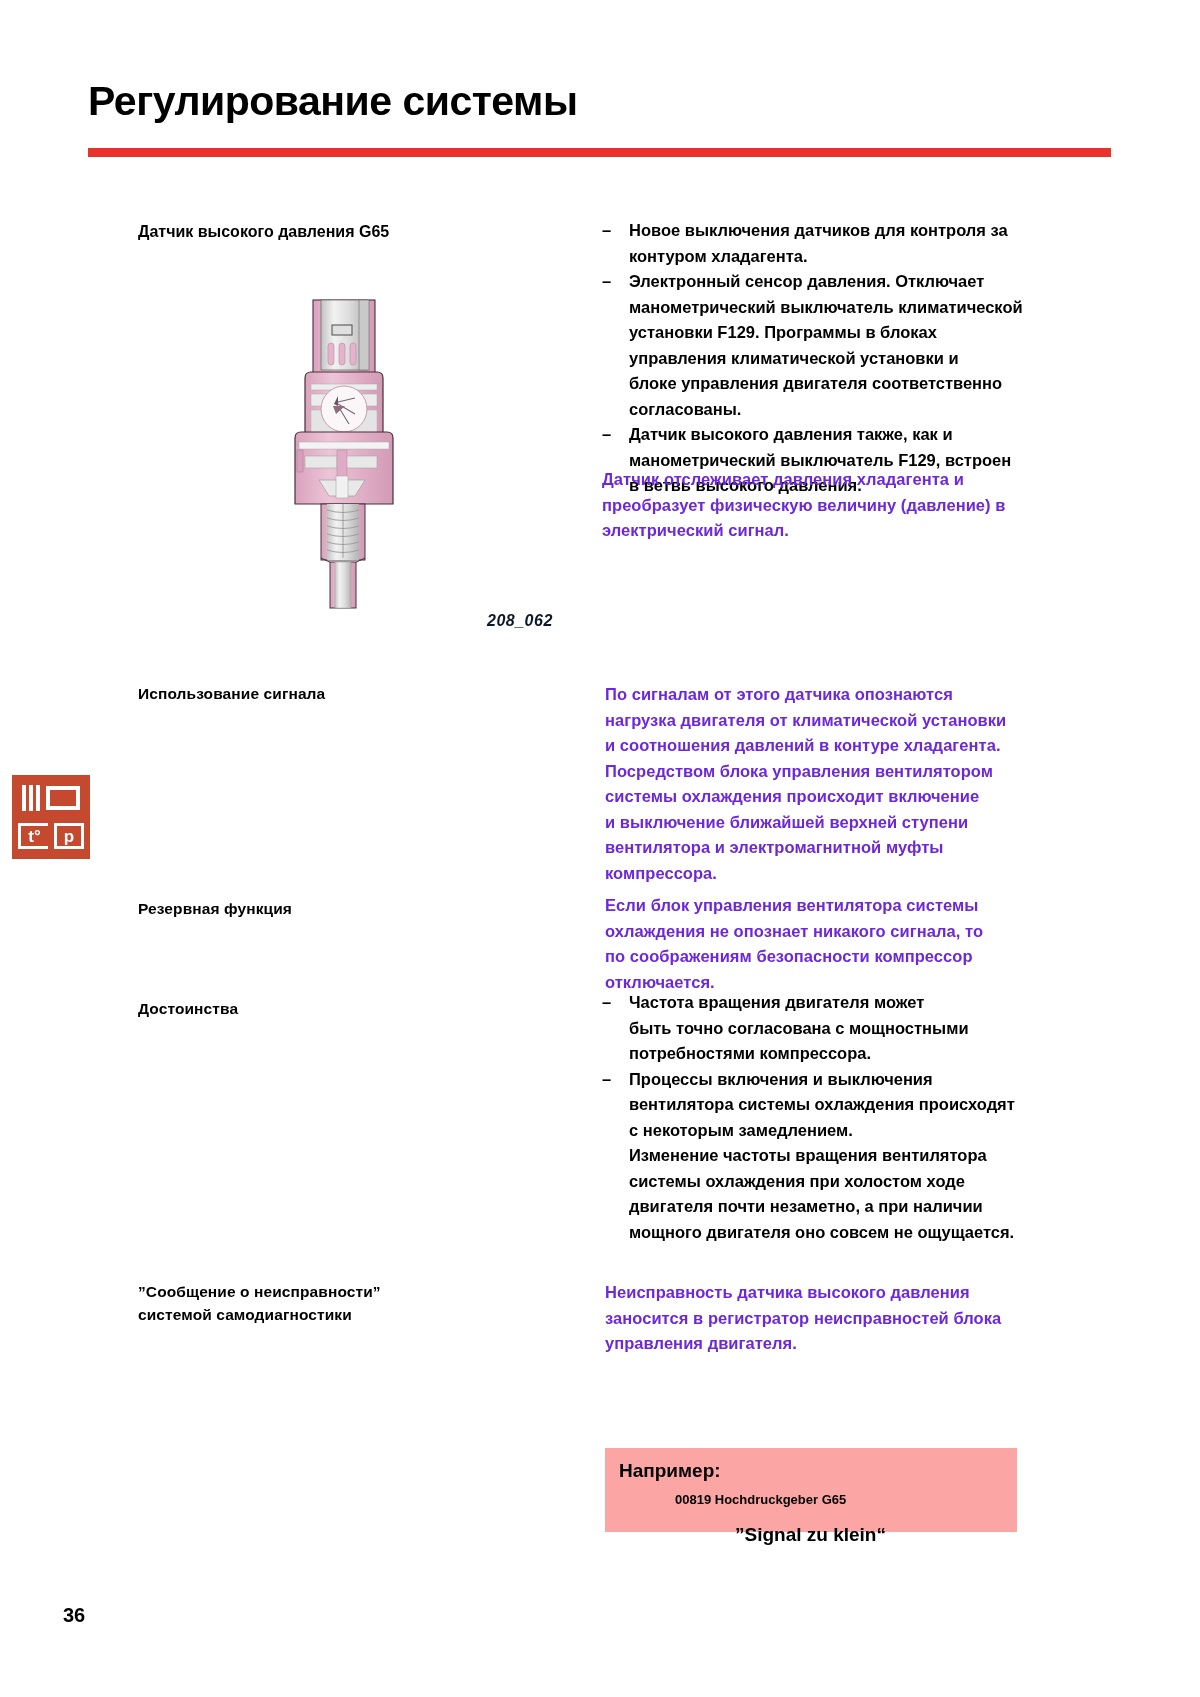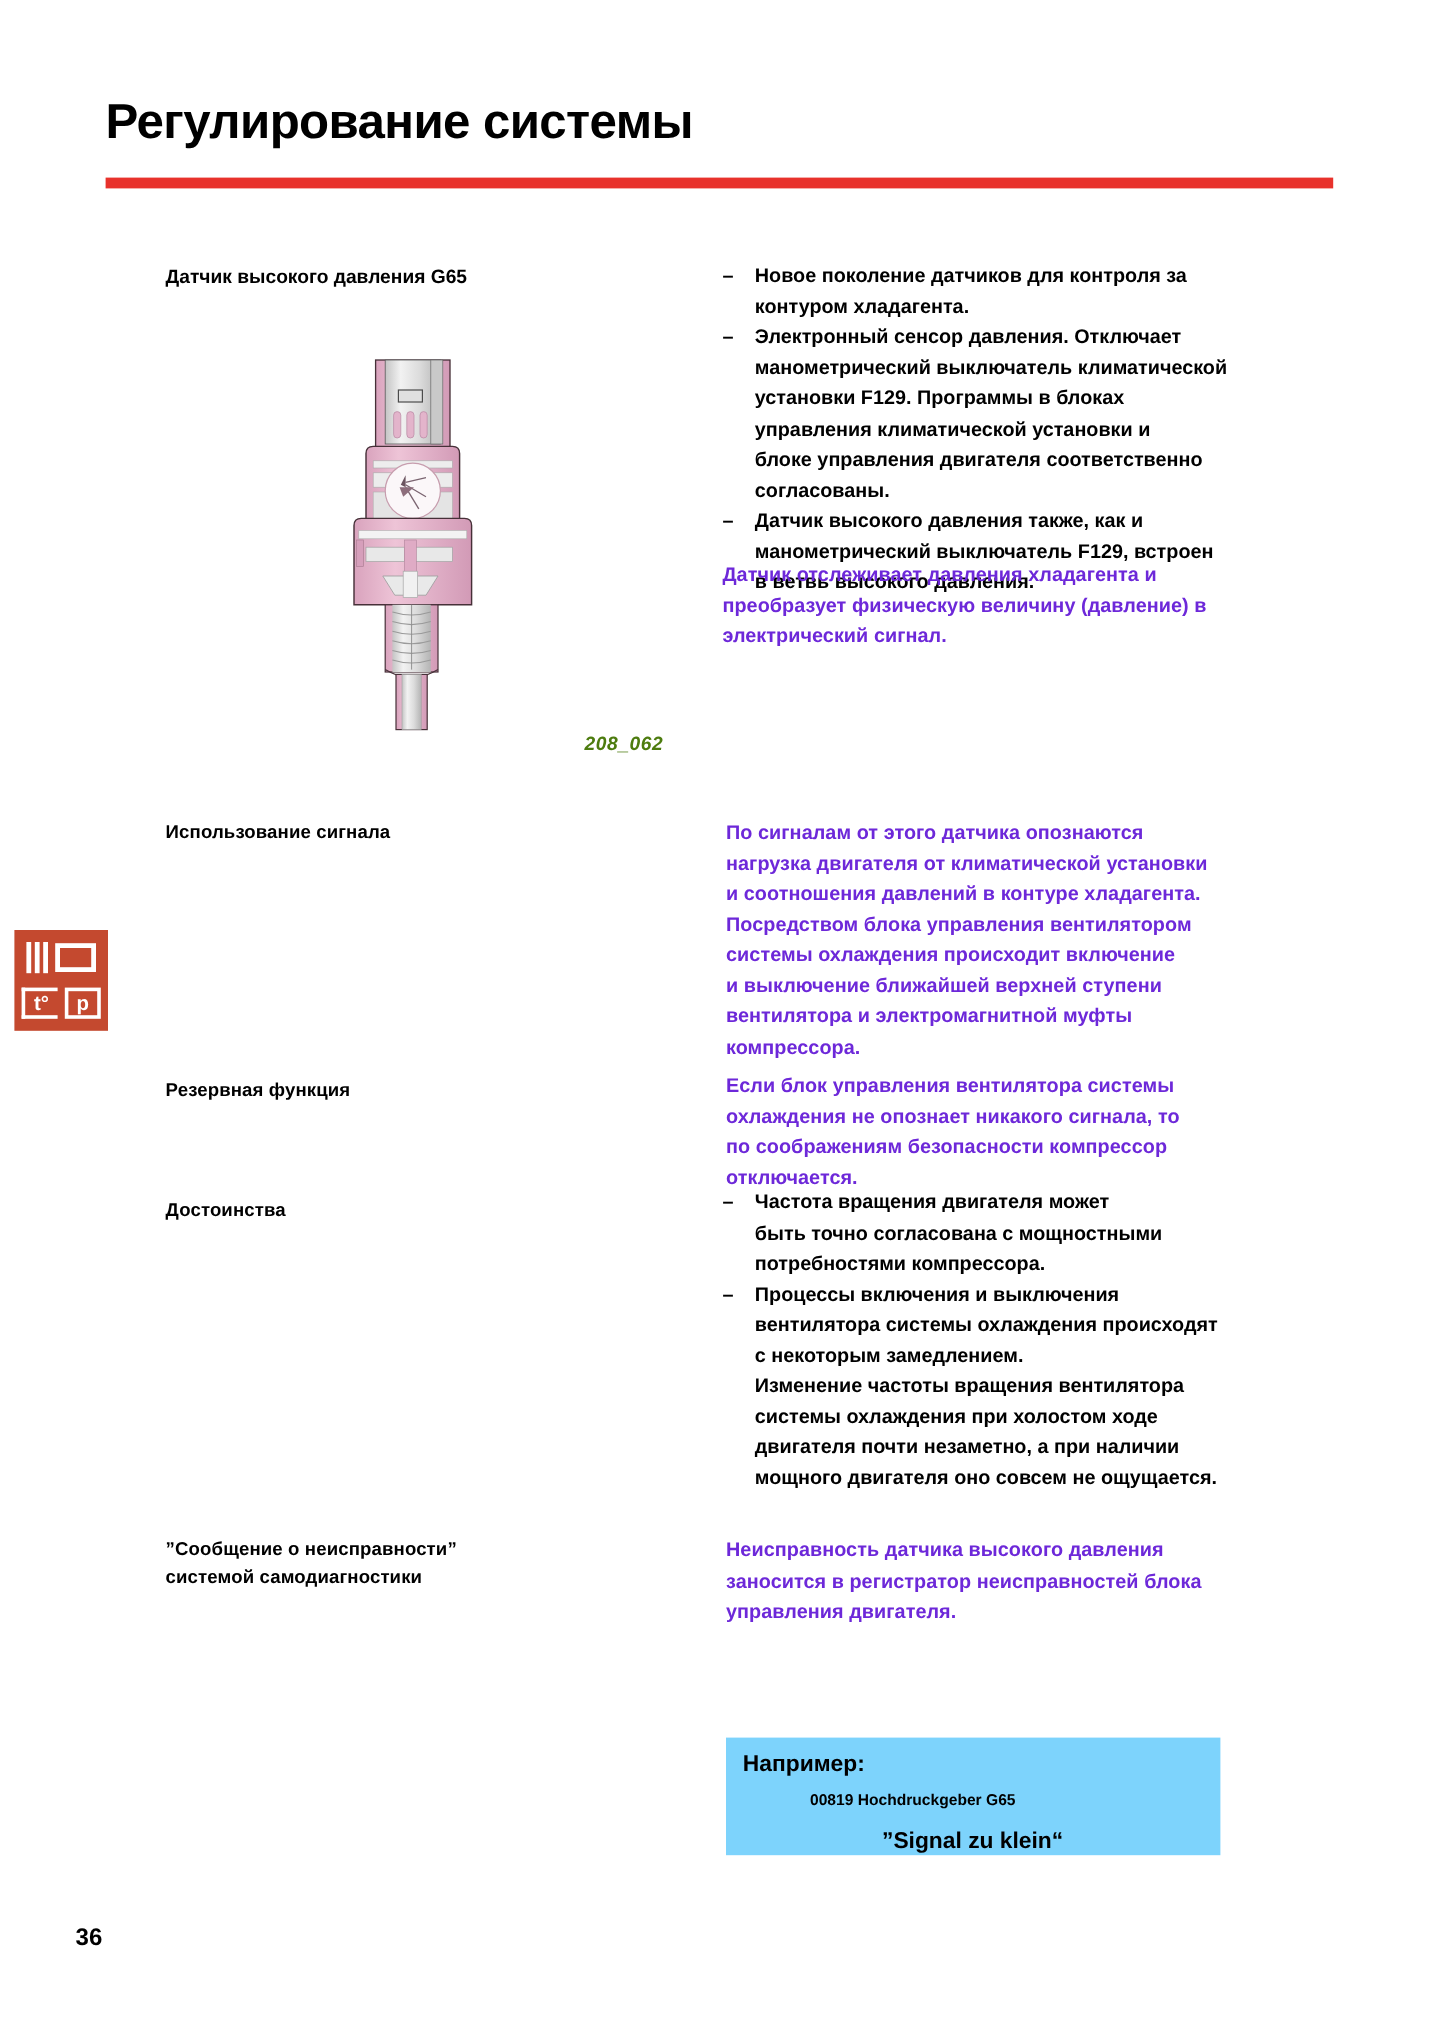--- a/index.html
+++ b/index.html
@@ -153,32 +153,32 @@
     width: 170px;
     height: 350px;
   }
   .caption {
     position: absolute;
     left: 487px;
     top: 612px;
     font-size: 16px;
     font-style: italic;
     font-weight: bold;
-    color: #4d7c0f;
+    color: #0f172a;
     letter-spacing: 0.5px;
   }
 
   
   .grey-box {
     position: absolute;
     left: 605px;
     top: 1448px;
     width: 412px;
-    height: 98px;
-    background: #7dd3fc;
+    height: 84px;
+    background: #fca5a5;
   }
   .gb-line {
     position: absolute;
     font-weight: bold;
     color: #000;
     white-space: nowrap;
   }
   .gb-l1 { left: 14px; top: 12px;  font-size: 19px; }
   .gb-l2 { left: 70px; top: 44px;  font-size: 13px; }
   .gb-l3 { left: 130px; top: 76px; font-size: 19px; }
@@ -289,21 +289,21 @@
       <rect x="47" y="272" width="26" height="46" fill="url(#gPink)" stroke="#463038" stroke-width="1"></rect>
       <rect x="52" y="272" width="16" height="46" fill="url(#gMetal)" stroke="#9e9e9e" stroke-width="0.5"></rect>
     </svg>
   </div>
 
   <div class="caption">208_062</div>
 
   <div class="bullets" style="left:602px; top:218px; width:450px;">
     <div class="bi">
       <span class="dash">–</span>
-      <span class="btxt">Новое поколение датчиков для контроля за
+      <span class="btxt">Новое выключения датчиков для контроля за
 контуром хладагента.</span>
     </div>
     <div class="bi">
       <span class="dash">–</span>
       <span class="btxt">Электронный сенсор давления. Отключает
 манометрический выключатель климатической
 установки F129. Программы в блоках
 управления климатической установки и
 блоке управления двигателя соответственно
 согласованы.</span>

